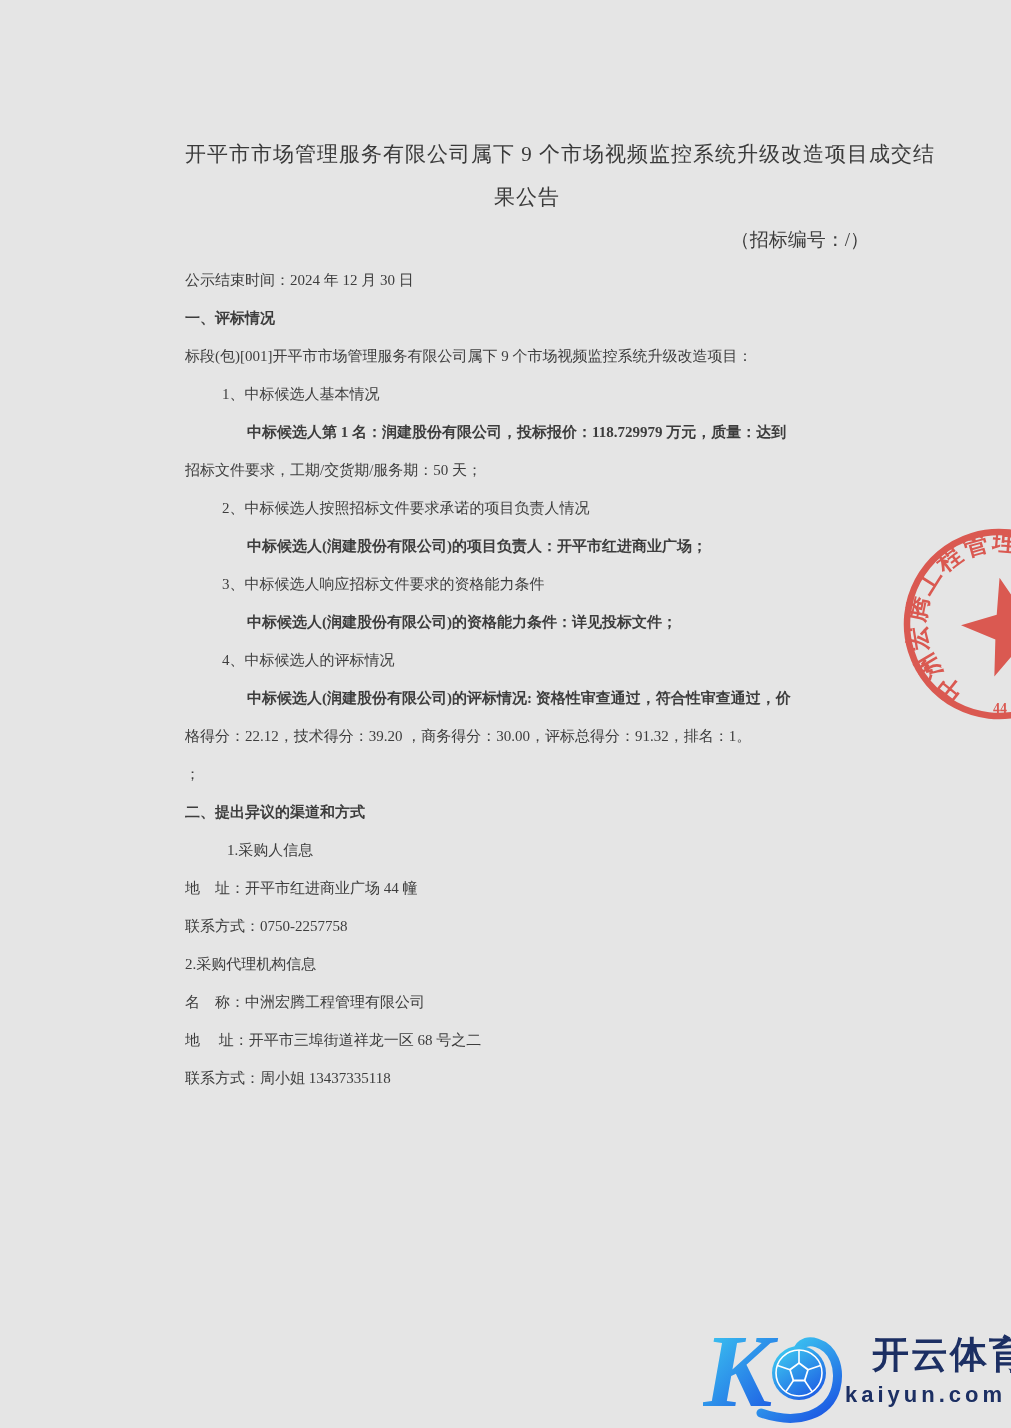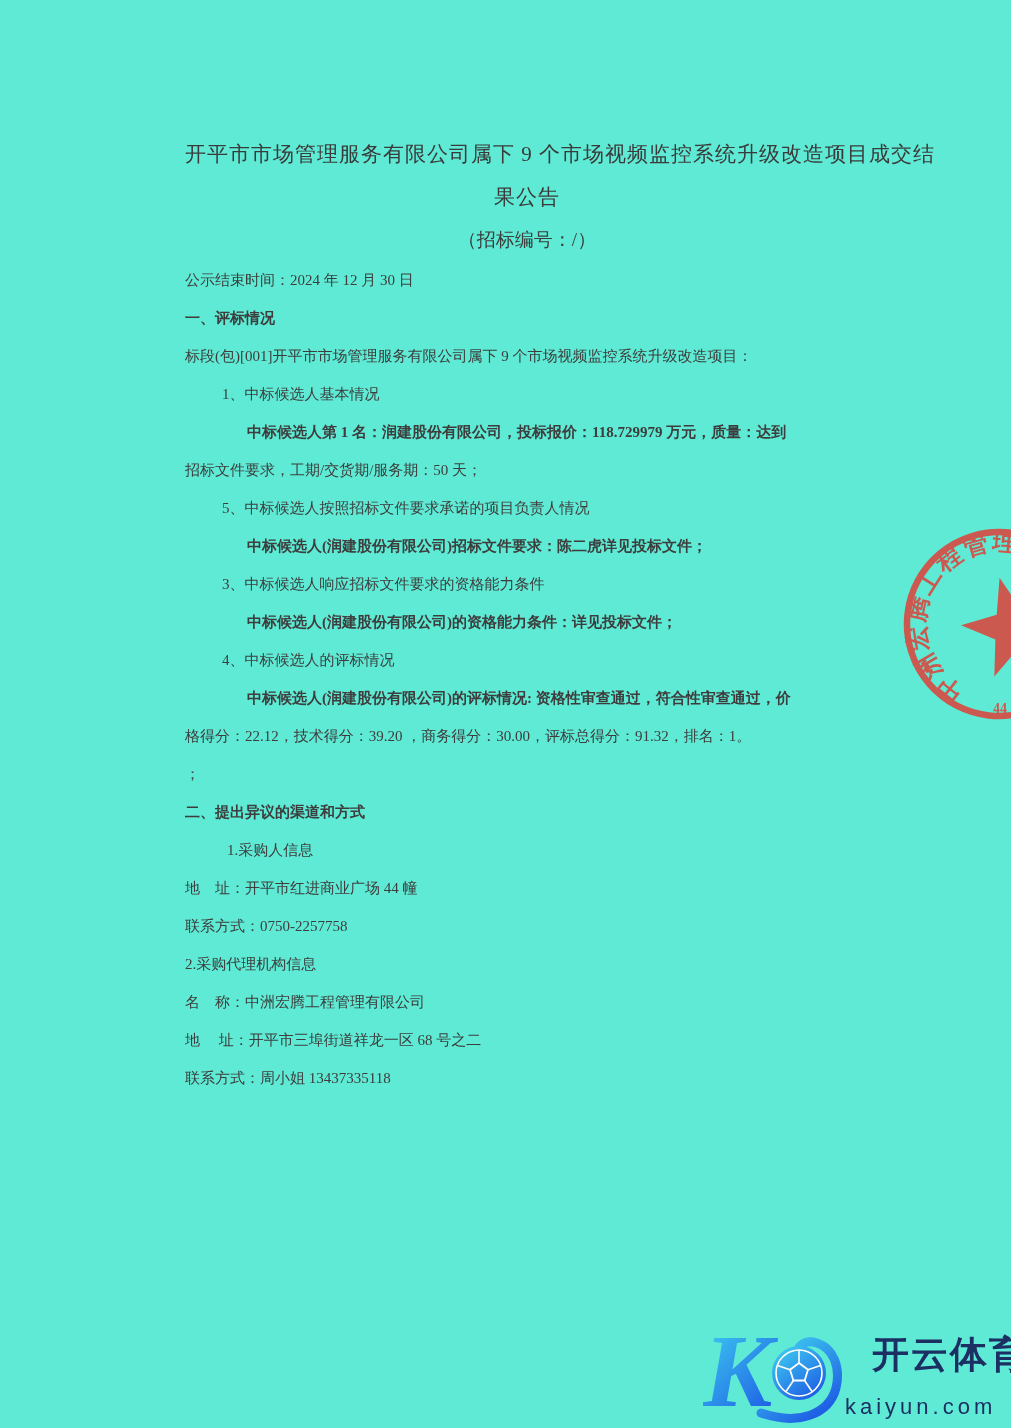--- a/index.html
+++ b/index.html
@@ -4,31 +4,31 @@
 <style>
   html,body { margin:0; padding:0; }
   body {
     width:1011px; height:1428px;
     background:#ffffff;
     overflow:hidden;
     position:relative;
     font-family:"Liberation Serif","DejaVu Serif",serif;
     color:#3d3d3d;
   }
-  .page { position:absolute; inset:0; background:#5eead4; }
+  .page { position:absolute; inset:0; background:#e5e5e5; }
 
   
   .doc { position:absolute; left:185px; top:133px; width:684px; }
   .title-line {
     margin:0; text-align:center;
     font-size:21px; line-height:43px; letter-spacing:1px;
     color:#3a3a3a; white-space:nowrap;
   }
   .subtitle {
-    margin:0; text-align:center;
+    margin:0; text-align:right;
     font-size:19px; line-height:42px; white-space:nowrap;
   }
   p.line { margin:0; font-size:15px; line-height:38px; white-space:nowrap; color:#3d3d3d; }
   .first-body { margin-top:36px; }
   .h-sans {
     font-family:Liberation Sans, sans-serif;
     font-weight:bold; font-size:19.5px; color:#2e2e2e;
   }
   .ind1 { padding-left:37px; }
   .ind2 { padding-left:62px;font-weight:bold; }
@@ -44,23 +44,23 @@
   
   .logo { position:absolute; left:703px; top:1310px; width:308px; height:116px; }
   .logo-mark { position:absolute; left:0; top:0; }
   .logo-cn {
     position:absolute; left:140px; top:20px;
     font-family:Liberation Mono, monospace;
     font-weight:bold; font-size:37px; letter-spacing:2px;
     color:#1c2f63; white-space:nowrap;margin-left:29px;
   }
   .logo-domain {
-    position:absolute; left:142px; top:84px;
+    position:absolute; left:142px; top:72px;
     font-family:"Liberation Sans","DejaVu Sans",sans-serif;
-    font-weight:normal; font-size:22px; letter-spacing:4px;
+    font-weight:bold; font-size:22px; letter-spacing:4px;
     color:#1c2f63; white-space:nowrap;
   }
 </style>
 </head>
 <body>
 
 <div class="page">
 
   <div class="doc">
     <p class="title-line">开平市市场管理服务有限公司属下 9 个市场视频监控系统升级改造项目成交结</p>
@@ -69,22 +69,22 @@
 
     <p class="line first-body">公示结束时间：2024 年 12 月 30 日</p>
 
     <p class="line h-sans">一、评标情况</p>
     <p class="line">标段(包)[001]开平市市场管理服务有限公司属下 9 个市场视频监控系统升级改造项目：</p>
 
     <p class="line ind1">1、中标候选人基本情况</p>
     <p class="line ind2">中标候选人第 1 名：润建股份有限公司，投标报价：118.729979 万元，质量：达到</p>
     <p class="line">招标文件要求，工期/交货期/服务期：50 天；</p>
 
-    <p class="line ind1">5、中标候选人按照招标文件要求承诺的项目负责人情况</p>
-    <p class="line ind2">中标候选人(润建股份有限公司)招标文件要求：陈二虎详见投标文件；</p>
+    <p class="line ind1">2、中标候选人按照招标文件要求承诺的项目负责人情况</p>
+    <p class="line ind2">中标候选人(润建股份有限公司)的项目负责人：开平市红进商业广场；</p>
 
     <p class="line ind1">3、中标候选人响应招标文件要求的资格能力条件</p>
     <p class="line ind2">中标候选人(润建股份有限公司)的资格能力条件：详见投标文件；</p>
 
     <p class="line ind1">4、中标候选人的评标情况</p>
     <p class="line ind2">中标候选人(润建股份有限公司)的评标情况: 资格性审查通过，符合性审查通过，价</p>
     <p class="line">格得分：22.12，技术得分：39.20 ，商务得分：30.00，评标总得分：91.32，排名：1。</p>
 
     <p class="line gap-top">；</p>
 

